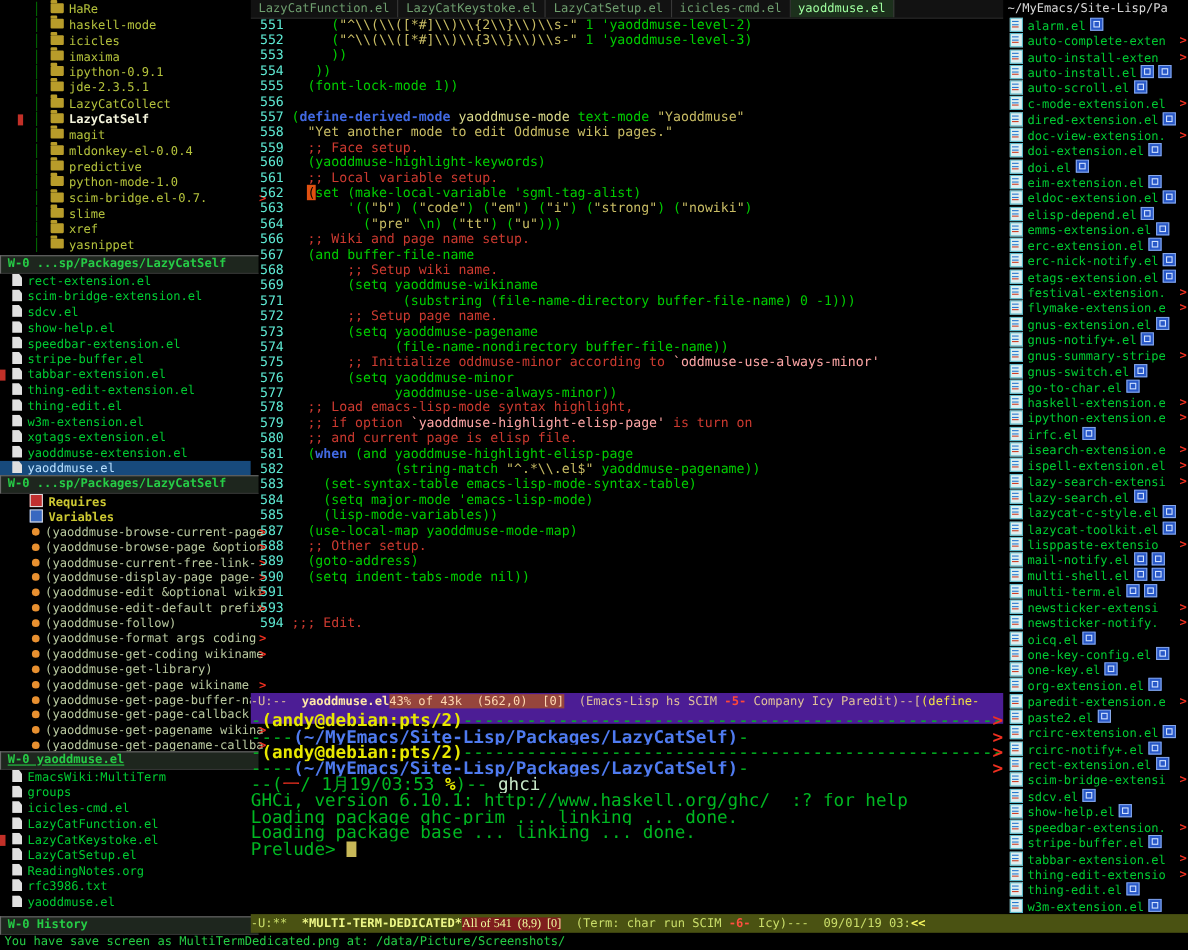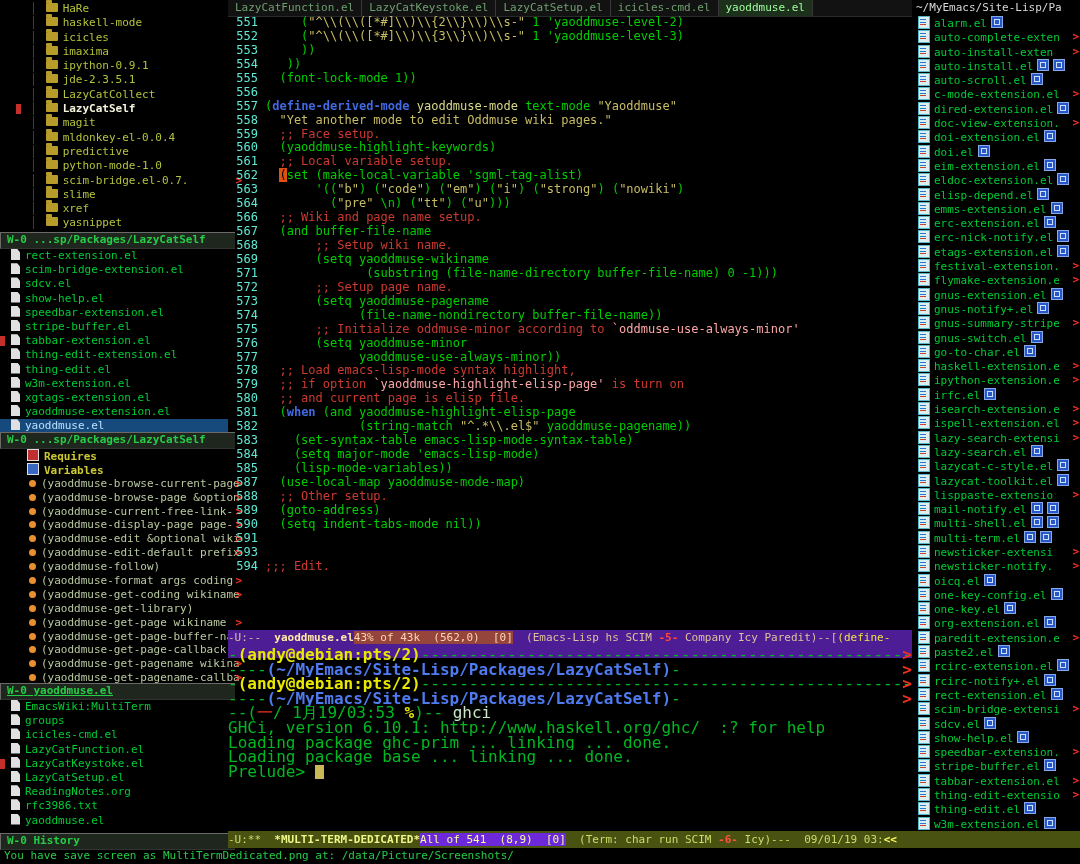--- a/index.html
+++ b/index.html
@@ -64,21 +64,21 @@
   .seg-y{color:#e8e800;font-weight:bold;}
   .seg-b{color:#4f7bf0;font-weight:bold;}
   .seg-r{color:#f03020;}
   .seg-w{color:#c8e8c8;}
   .seg-tcur{background:#c8b858;color:#000;}
   .ttrunc{position:absolute;right:0;top:0;color:#f03020;font-weight:bold;}
   .tmode{position:absolute;left:228px;top:831px;width:852px;height:17px;line-height:17px;
          font-size:11px;background:#4a5212;white-space:pre;overflow:hidden;}
   .tm-t{color:#cade6a;}
   .tm-fn{color:#eef888;font-weight:bold;text-align:center;}
-  .tm-hl{background:#6d28d9;color:#f0ffa0;}
+  .tm-hl{background:#7f1d1d;color:#f0ffa0;font-family:Liberation Serif, serif;}
   .tm-warn{color:#ff5040;font-weight:bold;}
   .tm-sc{color:#f8f860;font-weight:bold;}
   
   .right{position:absolute;left:912px;top:0;width:168px;height:831px;overflow:hidden;}
   .rheader{height:16px;line-height:16px;font-size:11px;color:#d8d8d8;padding-left:4px;white-space:nowrap;}
   .rrow{position:relative;height:14.3px;line-height:14.3px;font-size:11px;white-space:nowrap;
         padding-left:6px;color:#00cc33;overflow:hidden;}
   .ficon{display:inline-block;width:10px;height:11px;background:#dceef0;border:1px solid #58b8c8;
          margin-right:4px;vertical-align:-2px;position:relative;}
   .ficon::before{content:'';position:absolute;left:1px;top:2px;width:6px;height:1px;

